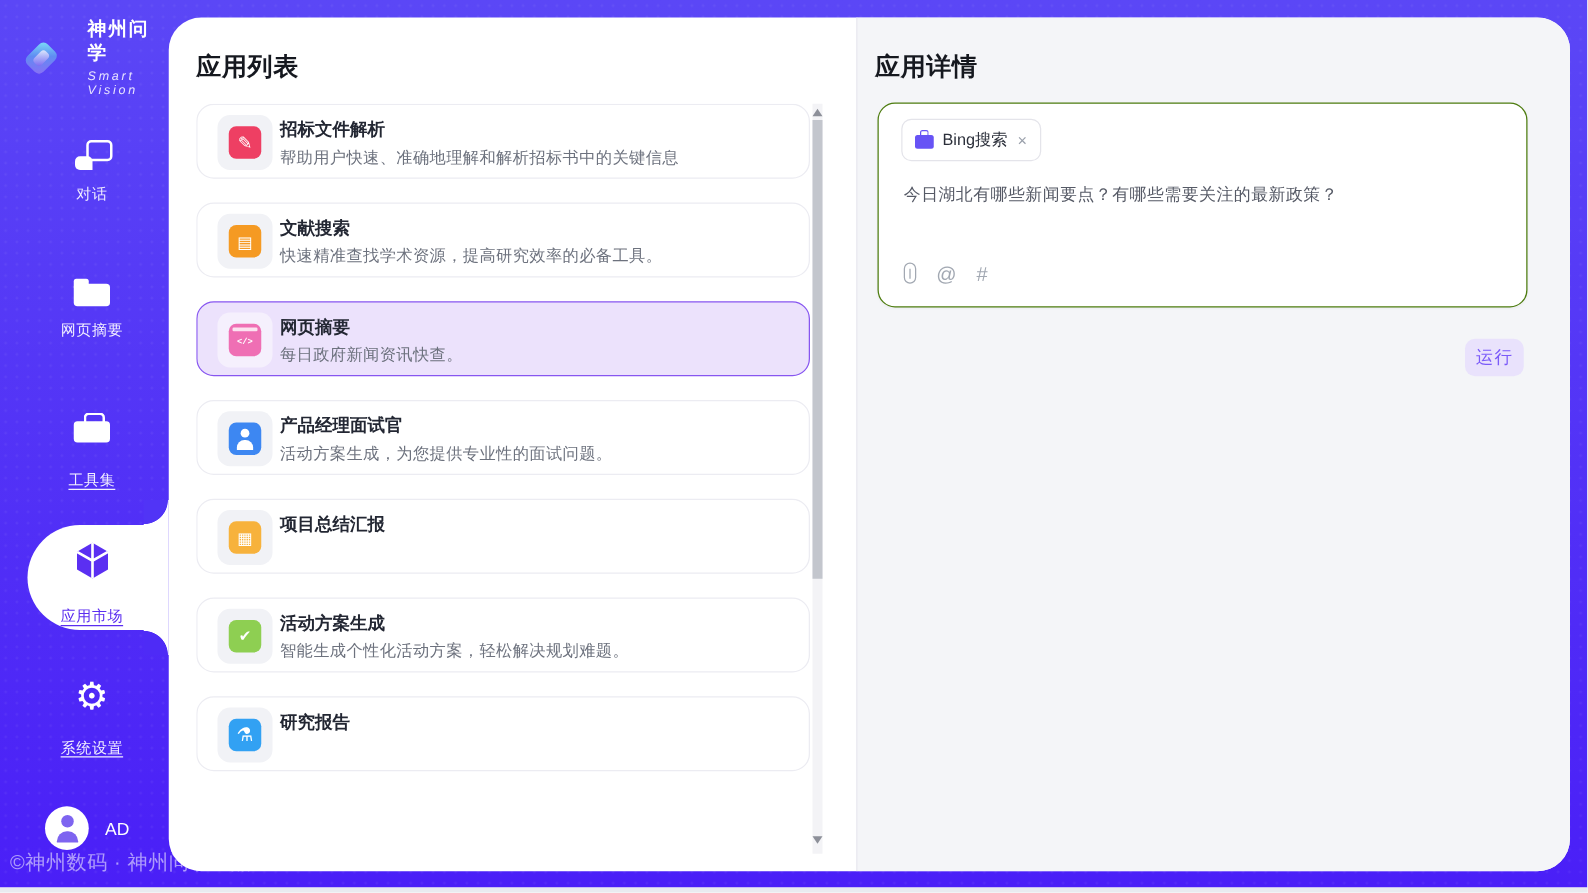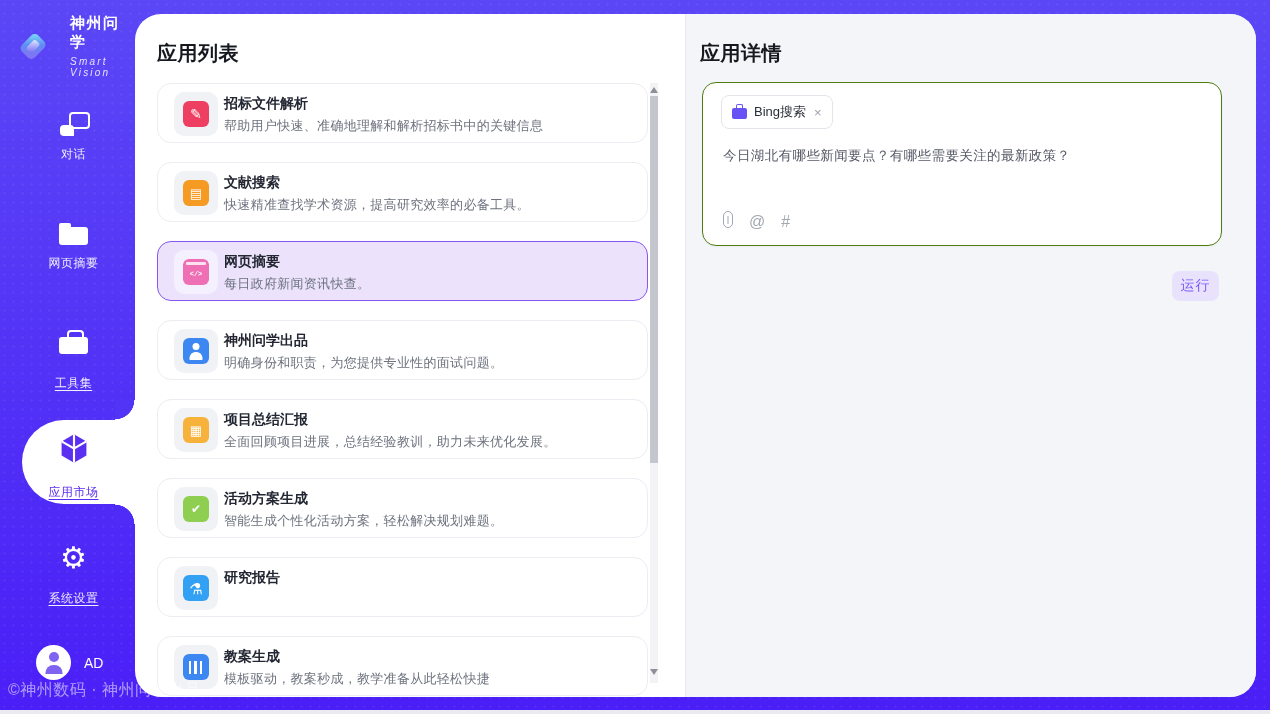--- a/index.html
+++ b/index.html
@@ -210,57 +210,47 @@
     <div class="t">网页摘要</div>
     <div class="d">每日政府新闻资讯快查。</div>
   </div>
         <div class="card">
     <div class="tile">
             <span class="mini" style="background: rgb(61, 135, 242);">
               <span class="phead"></span>
               <span class="pbody"></span>
             </span>
           </div>
-    <div class="t">神州问学出品</div>
-    <div class="d">明确身份和职责，为您提供专业性的面试问题。</div>
+    <div class="t">产品经理面试官</div>
+    <div class="d">活动方案生成，为您提供专业性的面试问题。</div>
   </div>
         <div class="card">
     <div class="tile">
             <span class="mini" style="background: rgb(247, 178, 60);">
               <span class="g">▦</span>
             </span>
           </div>
     <div class="t">项目总结汇报</div>
-    <div class="d">全面回顾项目进展，总结经验教训，助力未来优化发展。</div>
   </div>
         <div class="card">
     <div class="tile">
             <span class="mini" style="background: rgb(142, 207, 82);">
               <span class="g" style="font-size:12px;font-weight:700">✔</span>
             </span>
           </div>
     <div class="t">活动方案生成</div>
     <div class="d">智能生成个性化活动方案，轻松解决规划难题。</div>
   </div>
         <div class="card">
     <div class="tile">
             <span class="mini" style="background: rgb(50, 161, 243);">
               <span class="g" style="font-size:15px">⚗</span>
             </span>
           </div>
     <div class="t">研究报告</div>
-  </div>
-        <div class="card">
-    <div class="tile">
-            <span class="mini" style="background: rgb(61, 135, 242);">
-              <span class="stripes"></span>
-            </span>
-          </div>
-    <div class="t">教案生成</div>
-    <div class="d">模板驱动，教案秒成，教学准备从此轻松快捷</div>
   </div>
       </div>
 
     <div class="sb">
       <div class="sb-up"></div>
       <div class="sb-thumb"></div>
       <div class="sb-dn"></div>
     </div>
 
     <div class="sec-title t-detail">应用详情</div>

